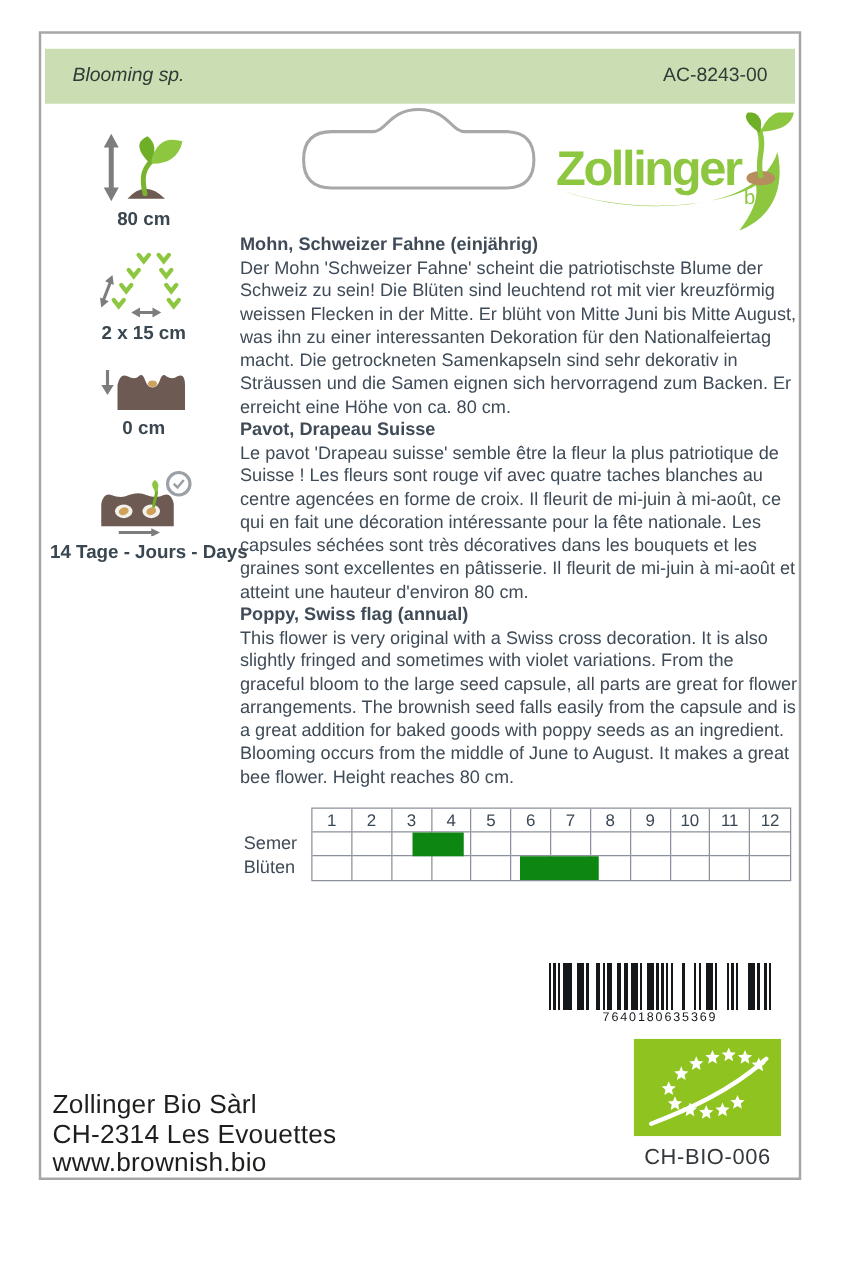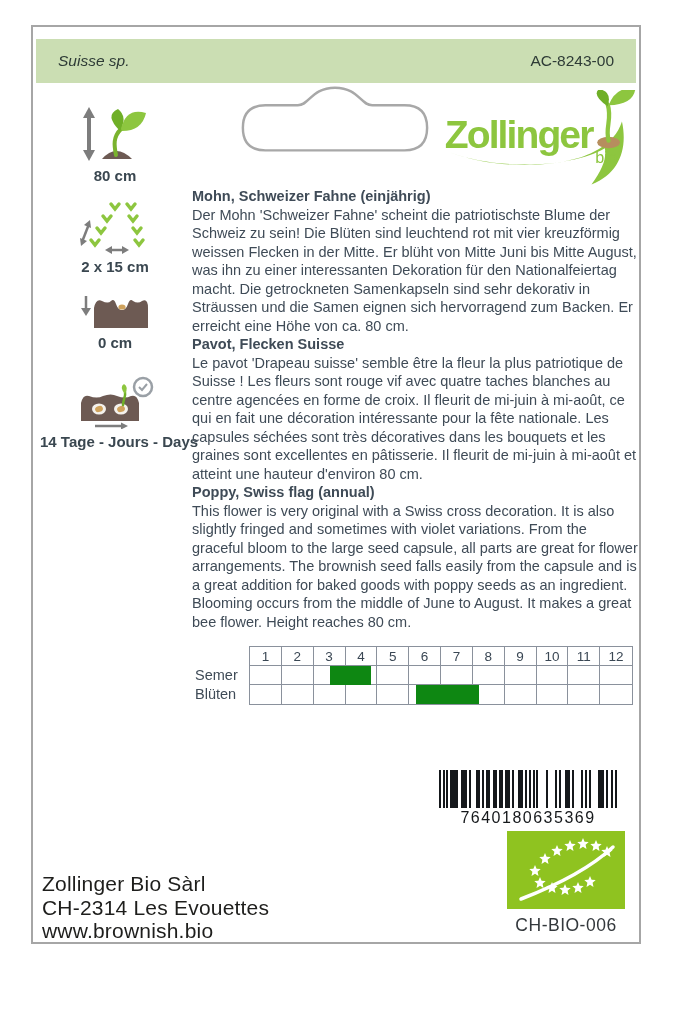--- a/index.html
+++ b/index.html
@@ -33,34 +33,34 @@
               display:grid; grid-template-columns:repeat(12,1fr); grid-auto-rows:19px; position:absolute; }
   .cal-cell { border-right:1px solid #8a919c; border-bottom:1px solid #8a919c; font-size:13.5px; color:#3a4754;
               text-align:center; line-height:19px; }
   .cal-cell:nth-child(12n) { border-right:none; }
   .cal-cell:nth-child(n+25) { border-bottom:none; }
   .cal-bar { position:absolute; }
 
   
   .barcode-wrap { position:absolute; left:406px; top:743px; width:178px; text-align:center; }
   .barcode-wrap svg { width:178px; height:38px; display:block; }
-  .barcode-digits { font-size:16px; color:#15181b; letter-spacing:1.5px; margin-top:1px; }
+  .barcode-digits { font-size:10px; color:#15181b; letter-spacing:1.5px; margin-top:1px; }
   .eu-logo { position:absolute; left:474px; top:804px; width:118px; height:78px; }
   .chbio { position:absolute; left:459px; top:888px; width:148px; text-align:center; font-size:17.5px; color:#33383c; letter-spacing:0.5px; }
 
   
   .address { position:absolute; left:9px; top:845px; color:#1e1e1c; font-size:21px; line-height:23.5px; letter-spacing:0.2px; }
 </style>
 </head>
 <body>
 
 <div class="card">
 
   <div class="band" style="background: rgb(203, 222, 179);">
-    <span class="sp">Suisse sp.</span>
+    <span class="sp">Blooming sp.</span>
     <span>AC-8243-00</span>
   </div>
 
   <svg class="hangtab" viewBox="0 0 200 70">
     <path d="M 62,20 H 29 Q 6,20 6,43 Q 6,66 29,66 H 171 Q 194,66 194,43 Q 194,20 171,20 H 138 C 126,20 124,2 100,2 C 76,2 74,20 62,20 Z" fill="#ffffff" stroke="#a8a8a8" stroke-width="2.5"></path>
   </svg>
 
   <div class="logo">
     <svg viewBox="0 0 210 125" width="200" height="125">
       <path d="M8,62 C60,82 130,78 160,62 C178,53 186,42 190,30 C196,58 188,84 158,96 C170,80 174,68 172,58 C138,78 62,82 8,62 Z" fill="#8dc63f"></path>
@@ -134,21 +134,21 @@
     </svg>
     <div class="lbl">14 Tage - Jours - Days</div>
   </div>
 
   <div class="textcol">
     <div>
       <h3>Mohn, Schweizer Fahne (einjährig)</h3>
       <p>Der Mohn 'Schweizer Fahne' scheint die patriotischste Blume der Schweiz zu sein! Die Blüten sind leuchtend rot mit vier kreuzförmig weissen Flecken in der Mitte. Er blüht von Mitte Juni bis Mitte August, was ihn zu einer interessanten Dekoration für den Nationalfeiertag macht. Die getrockneten Samenkapseln sind sehr dekorativ in Sträussen und die Samen eignen sich hervorragend zum Backen. Er erreicht eine Höhe von ca. 80 cm.</p>
     </div>
     <div>
-      <h3>Pavot, Flecken Suisse</h3>
+      <h3>Pavot, Drapeau Suisse</h3>
       <p>Le pavot 'Drapeau suisse' semble être la fleur la plus patriotique de Suisse ! Les fleurs sont rouge vif avec quatre taches blanches au centre agencées en forme de croix. Il fleurit de mi-juin à mi-août, ce qui en fait une décoration intéressante pour la fête nationale. Les capsules séchées sont très décoratives dans les bouquets et les graines sont excellentes en pâtisserie. Il fleurit de mi-juin à mi-août et atteint une hauteur d'environ 80 cm.</p>
     </div>
     <div>
       <h3>Poppy, Swiss flag (annual)</h3>
       <p>This flower is very original with a Swiss cross decoration. It is also slightly fringed and sometimes with violet variations. From the graceful bloom to the large seed capsule, all parts are great for flower arrangements. The brownish seed falls easily from the capsule and is a great addition for baked goods with poppy seeds as an ingredient. Blooming occurs from the middle of June to August. It makes a great bee flower. Height reaches 80 cm.</p>
     </div>
   </div>
 
   <div class="cal-labels">
     <div>Semer</div>

